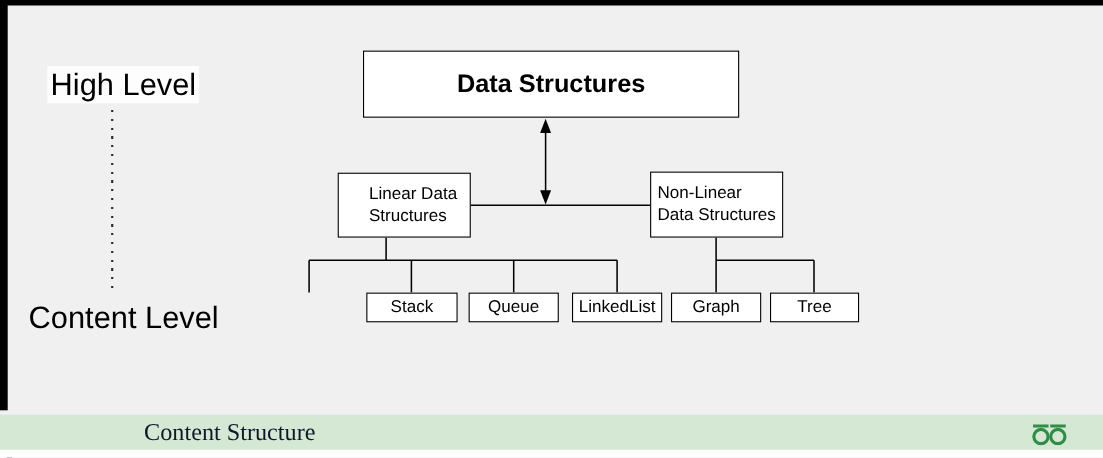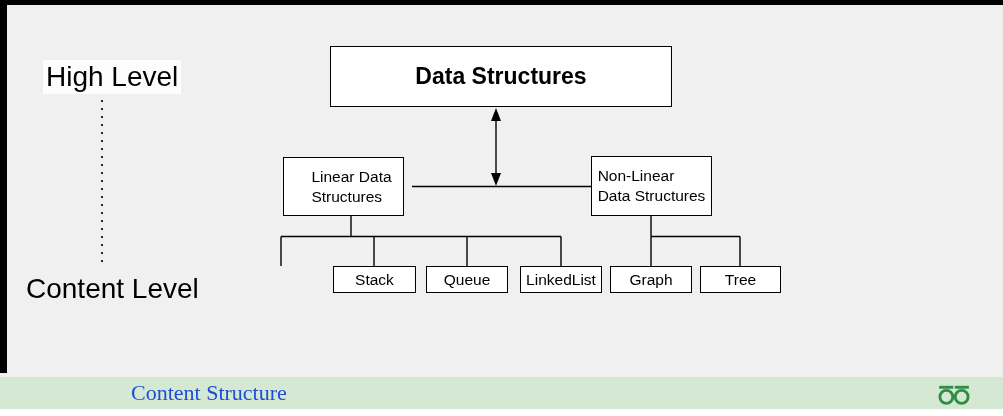--- a/index.html
+++ b/index.html
@@ -37,33 +37,33 @@
   .node{
     position:absolute;
     background:#ffffff;border:1.5px solid #000;
     box-sizing:border-box;
     display:flex;align-items:center;justify-content:center;
     color:#000;
   }
   .node-root{left:330px;top:46px;width:342px;height:61px;font-size:23px;font-weight:bold;}
   .node-branch{width:121px;font-size:15.5px;line-height:20px;}
   .node-branch span{display:block;}
-  .node-linear{left:283px;top:157px;height:59px;padding-left:16px;}
+  .node-linear{left:307px;top:157px;height:59px;padding-left:16px;}
   .node-nonlinear{left:591px;top:156px;height:60px;}
   .node-leaf{top:266px;width:82px;height:27px;font-size:15.5px;}
 
   
   .footer-band{
     position:absolute;left:0;top:377px;width:1003px;height:32px;
     background:#d5e8d4;
     display:flex;align-items:center;
   }
   .footer-title{
     font-family:"Liberation Serif", serif;
-    font-size:22px;color:#1d4ed8;
+    font-size:22px;color:#0f172a;
     margin-left:131px;
   }
   .footer-logo{position:absolute;left:936px;top:5px;width:36px;height:23px;}
   .footer-strip{position:absolute;left:0;top:409px;width:1003px;height:7px;background:#ffffff;}
 </style>
 </head>
 <body>
 
 <div class="stage">
 

